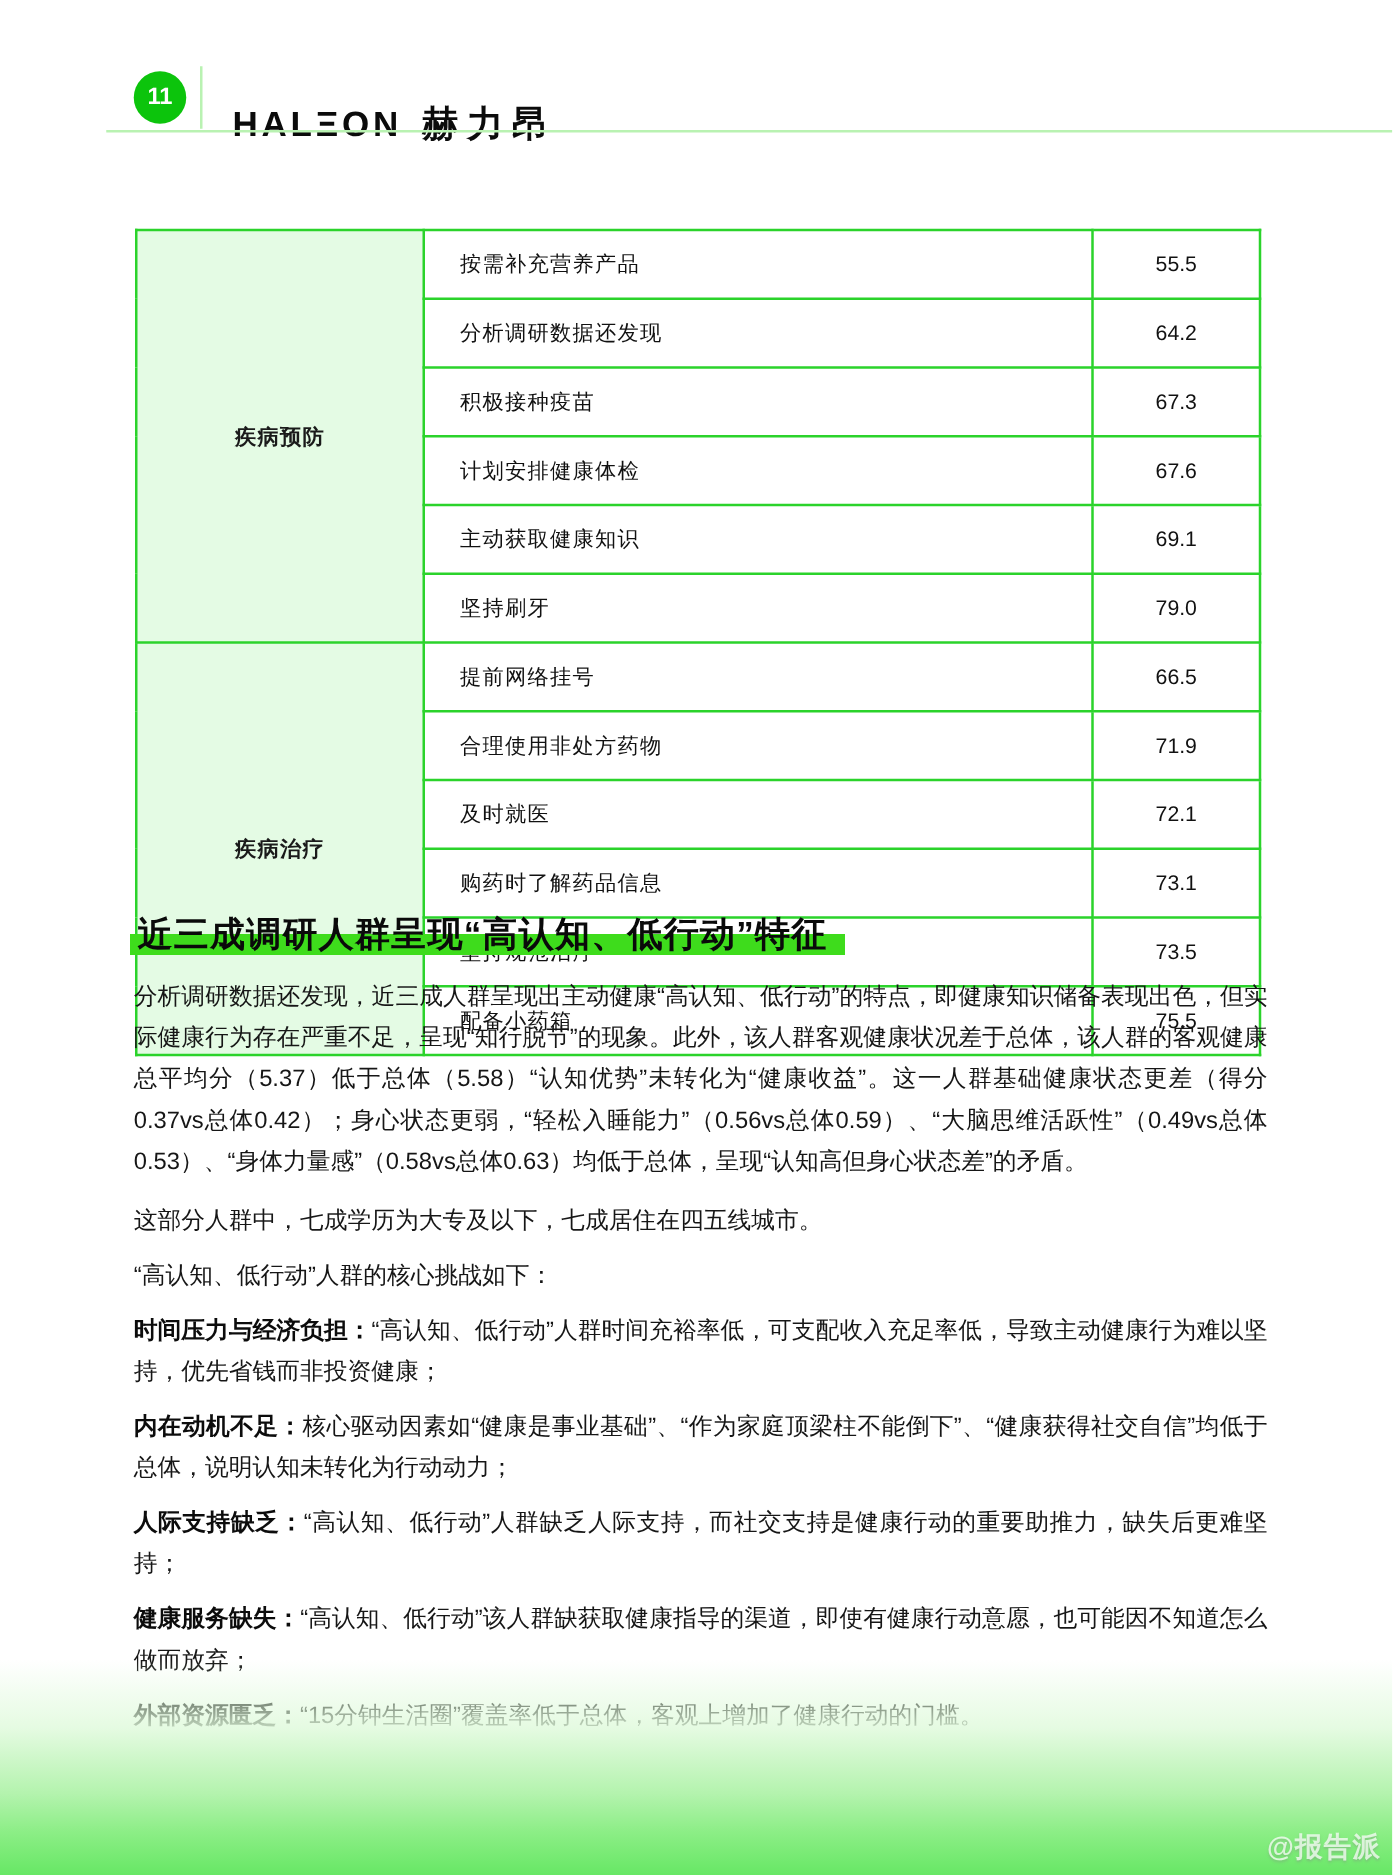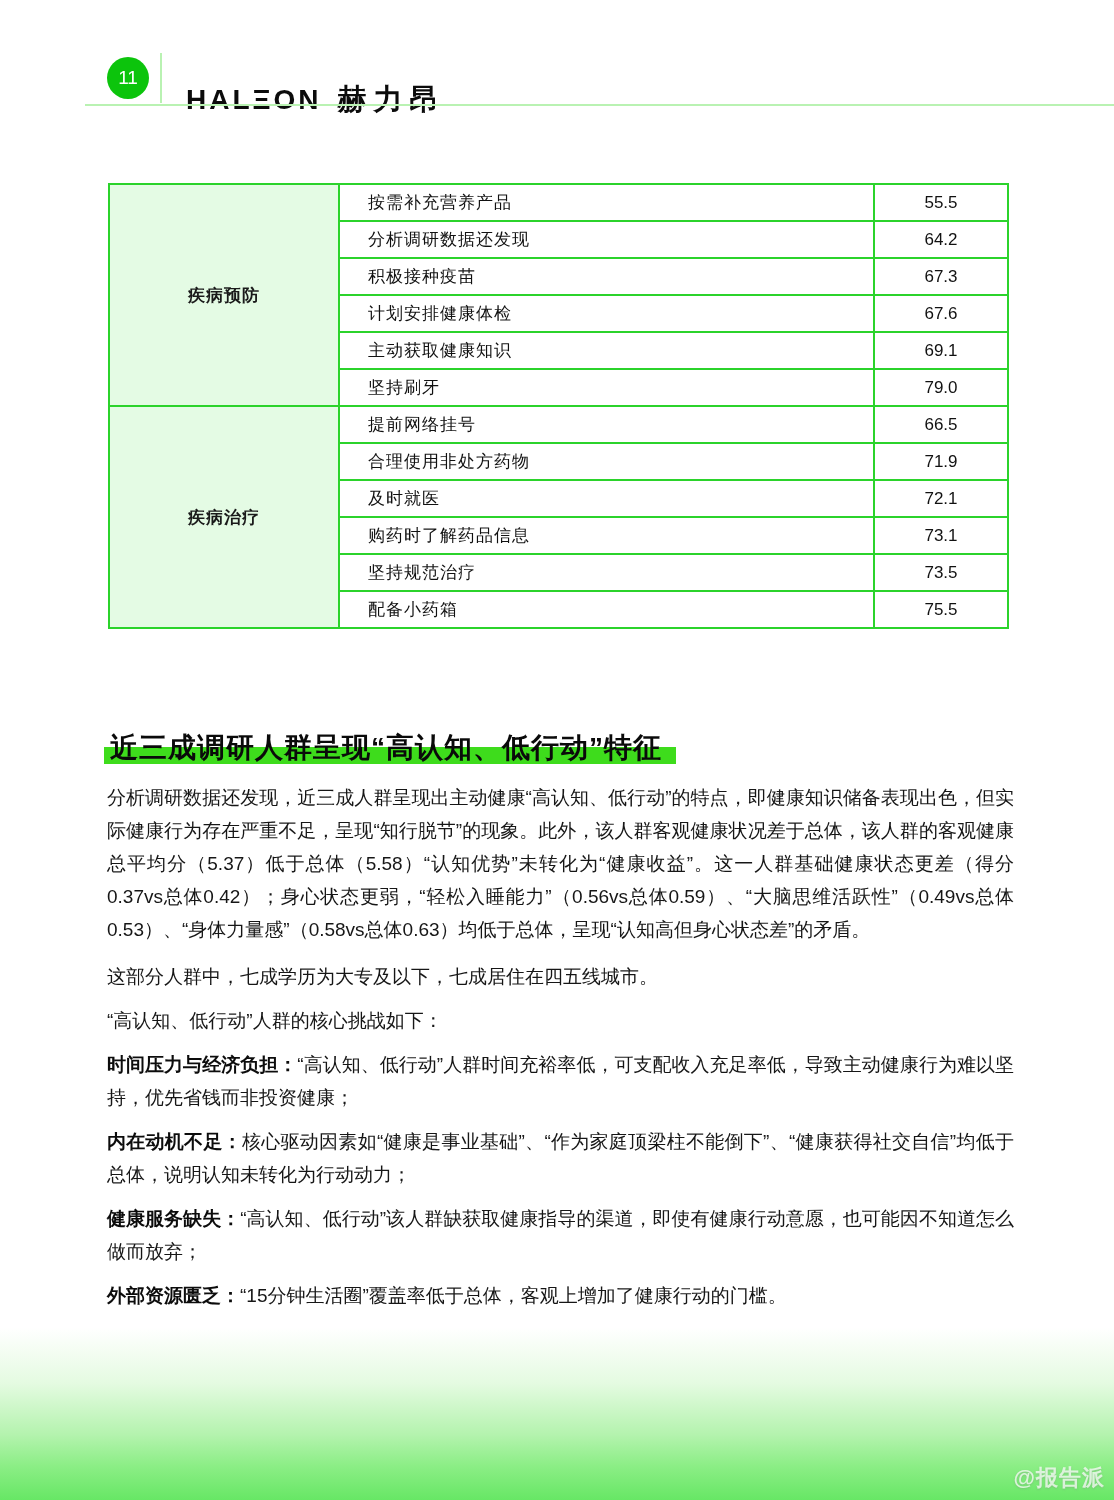--- a/index.html
+++ b/index.html
@@ -7,21 +7,21 @@
   .page {
     position:relative; width:1114px; height:1500px;
     background:#ffffff; overflow:hidden;
     font-family:"Liberation Sans", sans-serif; color:#111111;
   }
   
   .page-badge {
     position:absolute; left:107px; top:57px; width:42px; height:42px;
     border-radius:50%; background:#0cc40c; color:#ffffff;
     display:flex; align-items:center; justify-content:center;
-    font-size:19px; font-weight:normal;
+    font-size:19px; font-weight:bold;
   }
   .v-divider {
     position:absolute; left:160px; top:53px; width:2px; height:50px;
     background:#b9f2b2;
   }
   .logo {
     position:absolute; left:186px; top:60px; height:38px;
     display:flex; align-items:center; gap:16px; color:#0b0b0b;margin-top:21px;
   }
   .logo-latin { font-size:28px; font-weight:800; letter-spacing:3px; }
@@ -30,21 +30,21 @@
     position:absolute; left:85px; top:104px; width:1029px; height:2px;
     background:#b9f2b2;
   }
   
   .score-table {
     position:absolute; left:108px; top:183px;
     border-collapse:collapse; table-layout:fixed; width:899px;
     border:2px solid #2bd32b;
   }
   .score-table td {
-    border:2px solid #2bd32b; height:37px; font-size:17px;
+    border:2px solid #2bd32b; height:55px; font-size:17px;
     letter-spacing:1px; vertical-align:middle;
   }
   .score-table td.cat {
     width:230px; background:#e4fbe4; text-align:center;
     font-weight:bold; color:#1a1a1a;
   }
   .score-table td.beh { width:535px; padding-left:28px; background:#ffffff; }
   .score-table td.score {
     width:134px; text-align:center; background:#ffffff; letter-spacing:0;
   }
@@ -151,20 +151,21 @@
   <div class="section-heading">
     <span>近三成调研人群呈现“高认知、低行动”特征</span>
   </div>
 
   <div class="body-text">
     <p><strong></strong><span>分析调研数据还发现，近三成人群呈现出主动健康“高认知、低行动”的特点，即健康知识储备表现出色，但实际健康行为存在严重不足，呈现“知行脱节”的现象。此外，该人群客观健康状况差于总体，该人群的客观健康总平均分（5.37）低于总体（5.58）“认知优势”未转化为“健康收益”。这一人群基础健康状态更差（得分0.37vs总体0.42）；身心状态更弱，“轻松入睡能力”（0.56vs总体0.59）、“大脑思维活跃性”（0.49vs总体0.53）、“身体力量感”（0.58vs总体0.63）均低于总体，呈现“认知高但身心状态差”的矛盾。</span></p>
     <p class="gap-top"><strong></strong><span>这部分人群中，七成学历为大专及以下，七成居住在四五线城市。</span></p>
     <p><strong></strong><span>“高认知、低行动”人群的核心挑战如下：</span></p>
     <p><strong>时间压力与经济负担：</strong><span>“高认知、低行动”人群时间充裕率低，可支配收入充足率低，导致主动健康行为难以坚持，优先省钱而非投资健康；</span></p>
     <p><strong>内在动机不足：</strong><span>核心驱动因素如“健康是事业基础”、“作为家庭顶梁柱不能倒下”、“健康获得社交自信”均低于总体，说明认知未转化为行动动力；</span></p>
+    <p><strong>人际支持缺乏：</strong><span>“高认知、低行动”人群缺乏人际支持，而社交支持是健康行动的重要助推力，缺失后更难坚持；</span></p>
     <p><strong>健康服务缺失：</strong><span>“高认知、低行动”该人群缺获取健康指导的渠道，即使有健康行动意愿，也可能因不知道怎么做而放弃；</span></p>
     <p><strong>外部资源匮乏：</strong><span>“15分钟生活圈”覆盖率低于总体，客观上增加了健康行动的门槛。</span></p>
   </div>
 
   <div class="footer-gradient"></div>
   <div class="watermark">@报告派</div>
 
 </div>
 
 </body></html>

